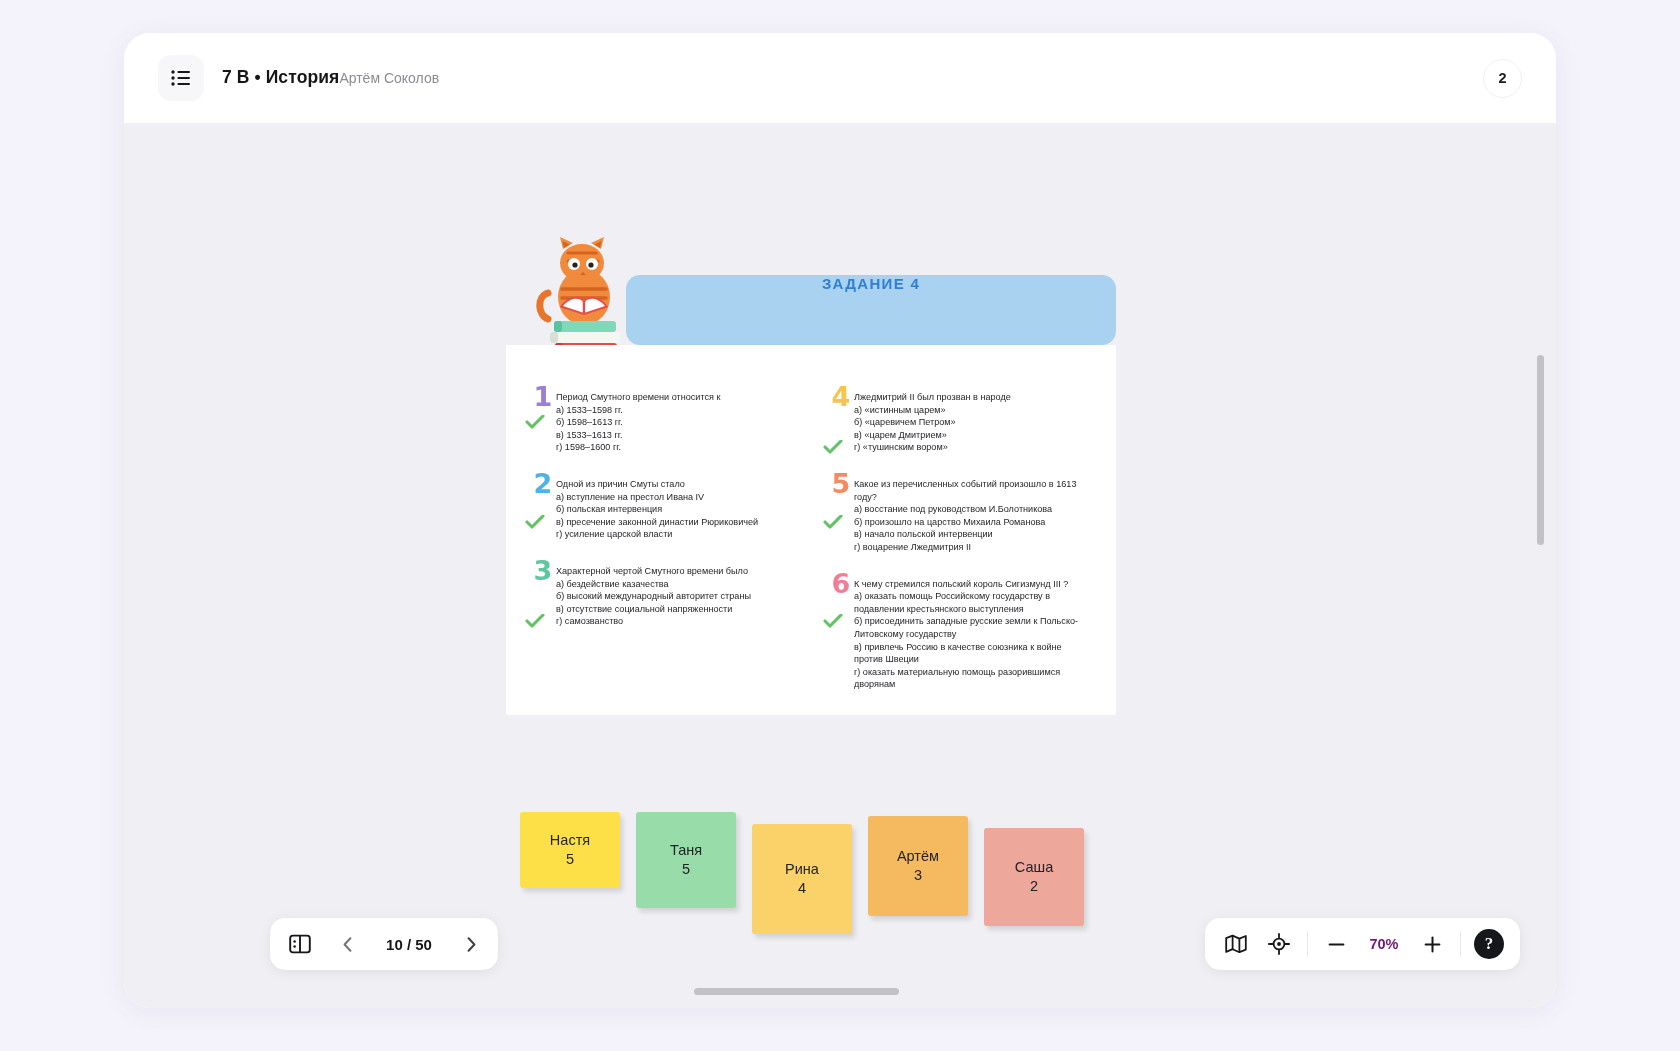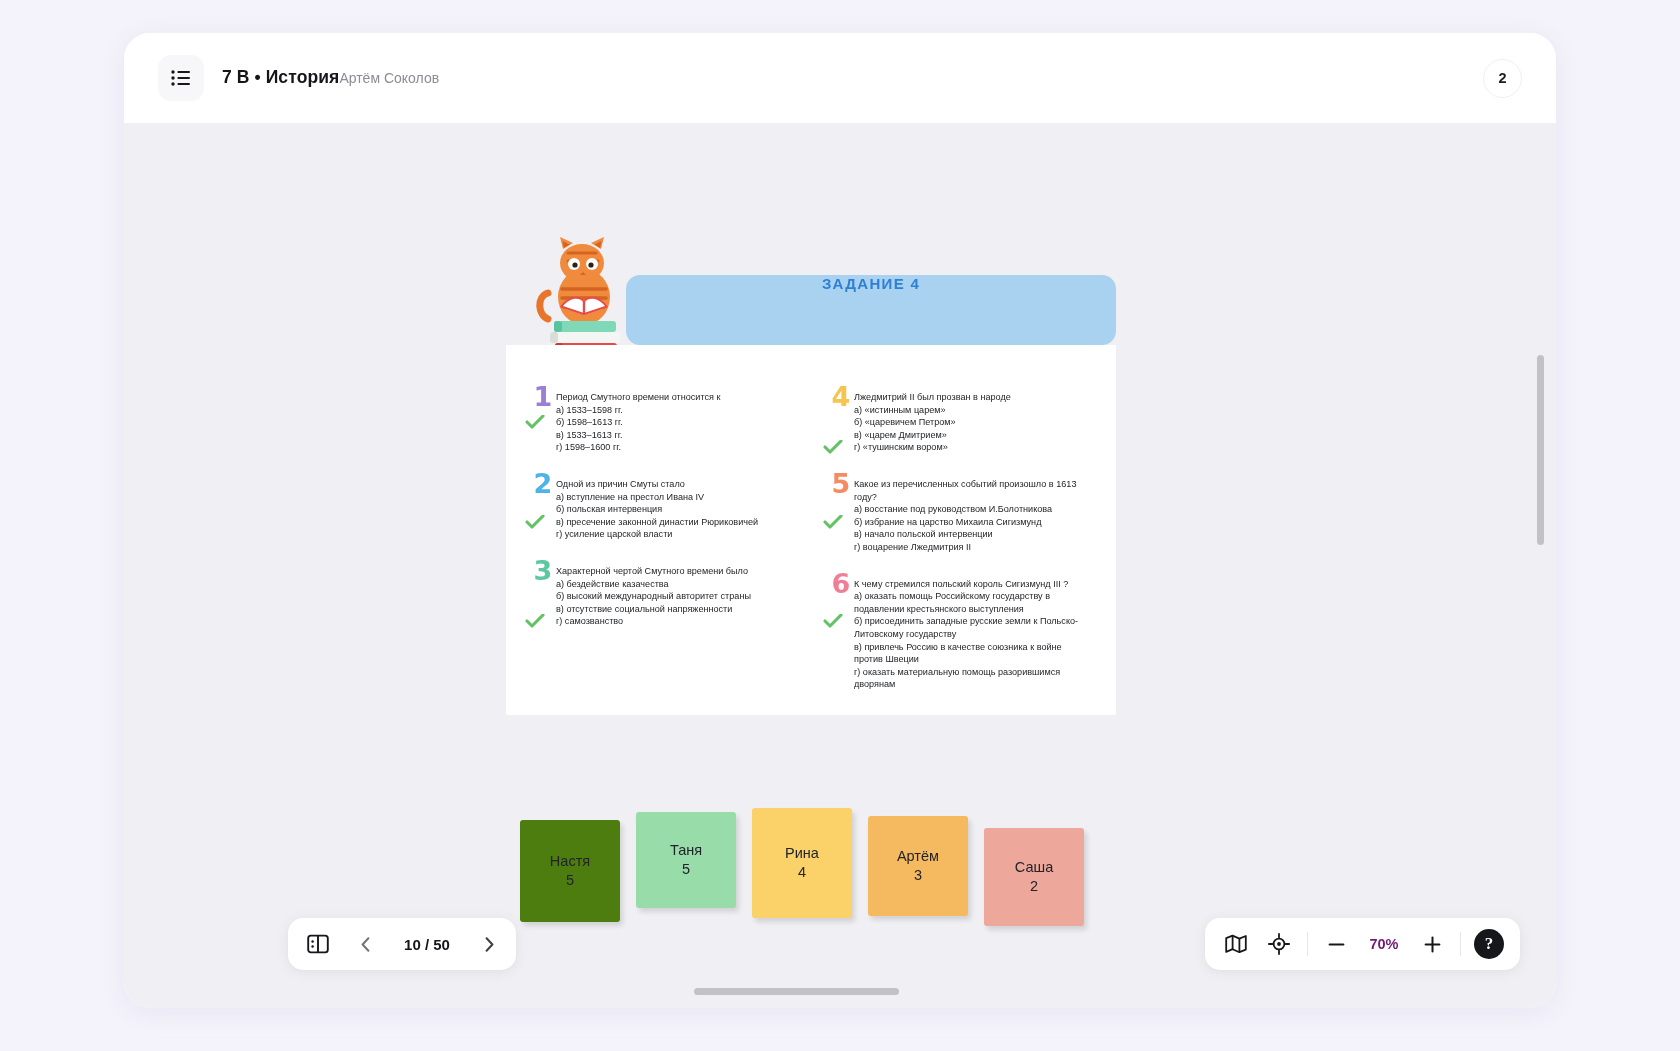--- a/index.html
+++ b/index.html
@@ -248,21 +248,21 @@
     width: 205px;
     height: 7px;
     border-radius: 4px;
     background: #c2c2c6;
     cursor: pointer;
   }
 
   
   #page-nav {
     position: absolute;
-    left: 164px;
+    left: 146px;
     bottom: 38px;
     height: 52px;
     background: #ffffff;
     border-radius: 15px;
     box-shadow: 0 2px 12px rgba(60,60,90,0.10);
     display: flex;
     align-items: center;
     padding: 0 16px;
     gap: 22px;
     z-index: 8;
@@ -477,21 +477,21 @@
 
             <div class="question">
               <div class="q-number" style="color:#f58a63;">5</div>
               <div class="q-text">Какое из перечисленных событий произошло в 1613 году?</div>
               <div class="q-options">
                 <div class="q-option"><span>а) восстание под руководством И.Болотникова</span></div>
                 <div class="q-option">
                   <svg class="check-mark" viewBox="0 0 20 14">
                       <path d="M2 7 L7 12 L18 1" stroke="#63c364" stroke-width="3.1" fill="none" stroke-linecap="round" stroke-linejoin="round"></path>
                     </svg>
-                  <span>б) избрание на царство Михаила Сигизмунд</span>
+                  <span>б) произошло на царство Михаила Романова</span>
                 </div>
                 <div class="q-option"><span>в) начало польской интервенции</span></div>
                 <div class="q-option"><span>г) воцарение Лжедмитрия II</span></div>
               </div>
             </div>
 
             <div class="question">
               <div class="q-number" style="color:#ef7f96;">6</div>
               <div class="q-text">К чему стремился польский король Сигизмунд III ?</div>
               <div class="q-options">
@@ -505,29 +505,29 @@
                 <div class="q-option"><span>в) привлечь Россию в качестве союзника к войне против Швеции</span></div>
                 <div class="q-option"><span>г) оказать материальную помощь разорившимся дворянам</span></div>
               </div>
             </div>
 
           </div>
         </div>
       </div>
 
       <div id="student-cards">
-        <div class="student-card" style="background:#4d7c0f;height:102px;margin-top:12px;">
+        <div class="student-card" style="background:#fde047;height:76px;margin-top:4px;">
           <div class="student-name">Настя</div>
           <div class="student-grade">5</div>
         </div>
         <div class="student-card" style="background:#98dcaa;height:96px;margin-top:4px;">
           <div class="student-name">Таня</div>
           <div class="student-grade">5</div>
         </div>
-        <div class="student-card" style="background:#fad269;height:110px;margin-top:0px;">
+        <div class="student-card" style="background:#fad269;height:110px;margin-top:16px;">
           <div class="student-name">Рина</div>
           <div class="student-grade">4</div>
         </div>
         <div class="student-card" style="background:#f5b95f;height:100px;margin-top:8px;">
           <div class="student-name">Артём</div>
           <div class="student-grade">3</div>
         </div>
         <div class="student-card" style="background:#eda79b;height:98px;margin-top:20px;">
           <div class="student-name">Саша</div>
           <div class="student-grade">2</div>

